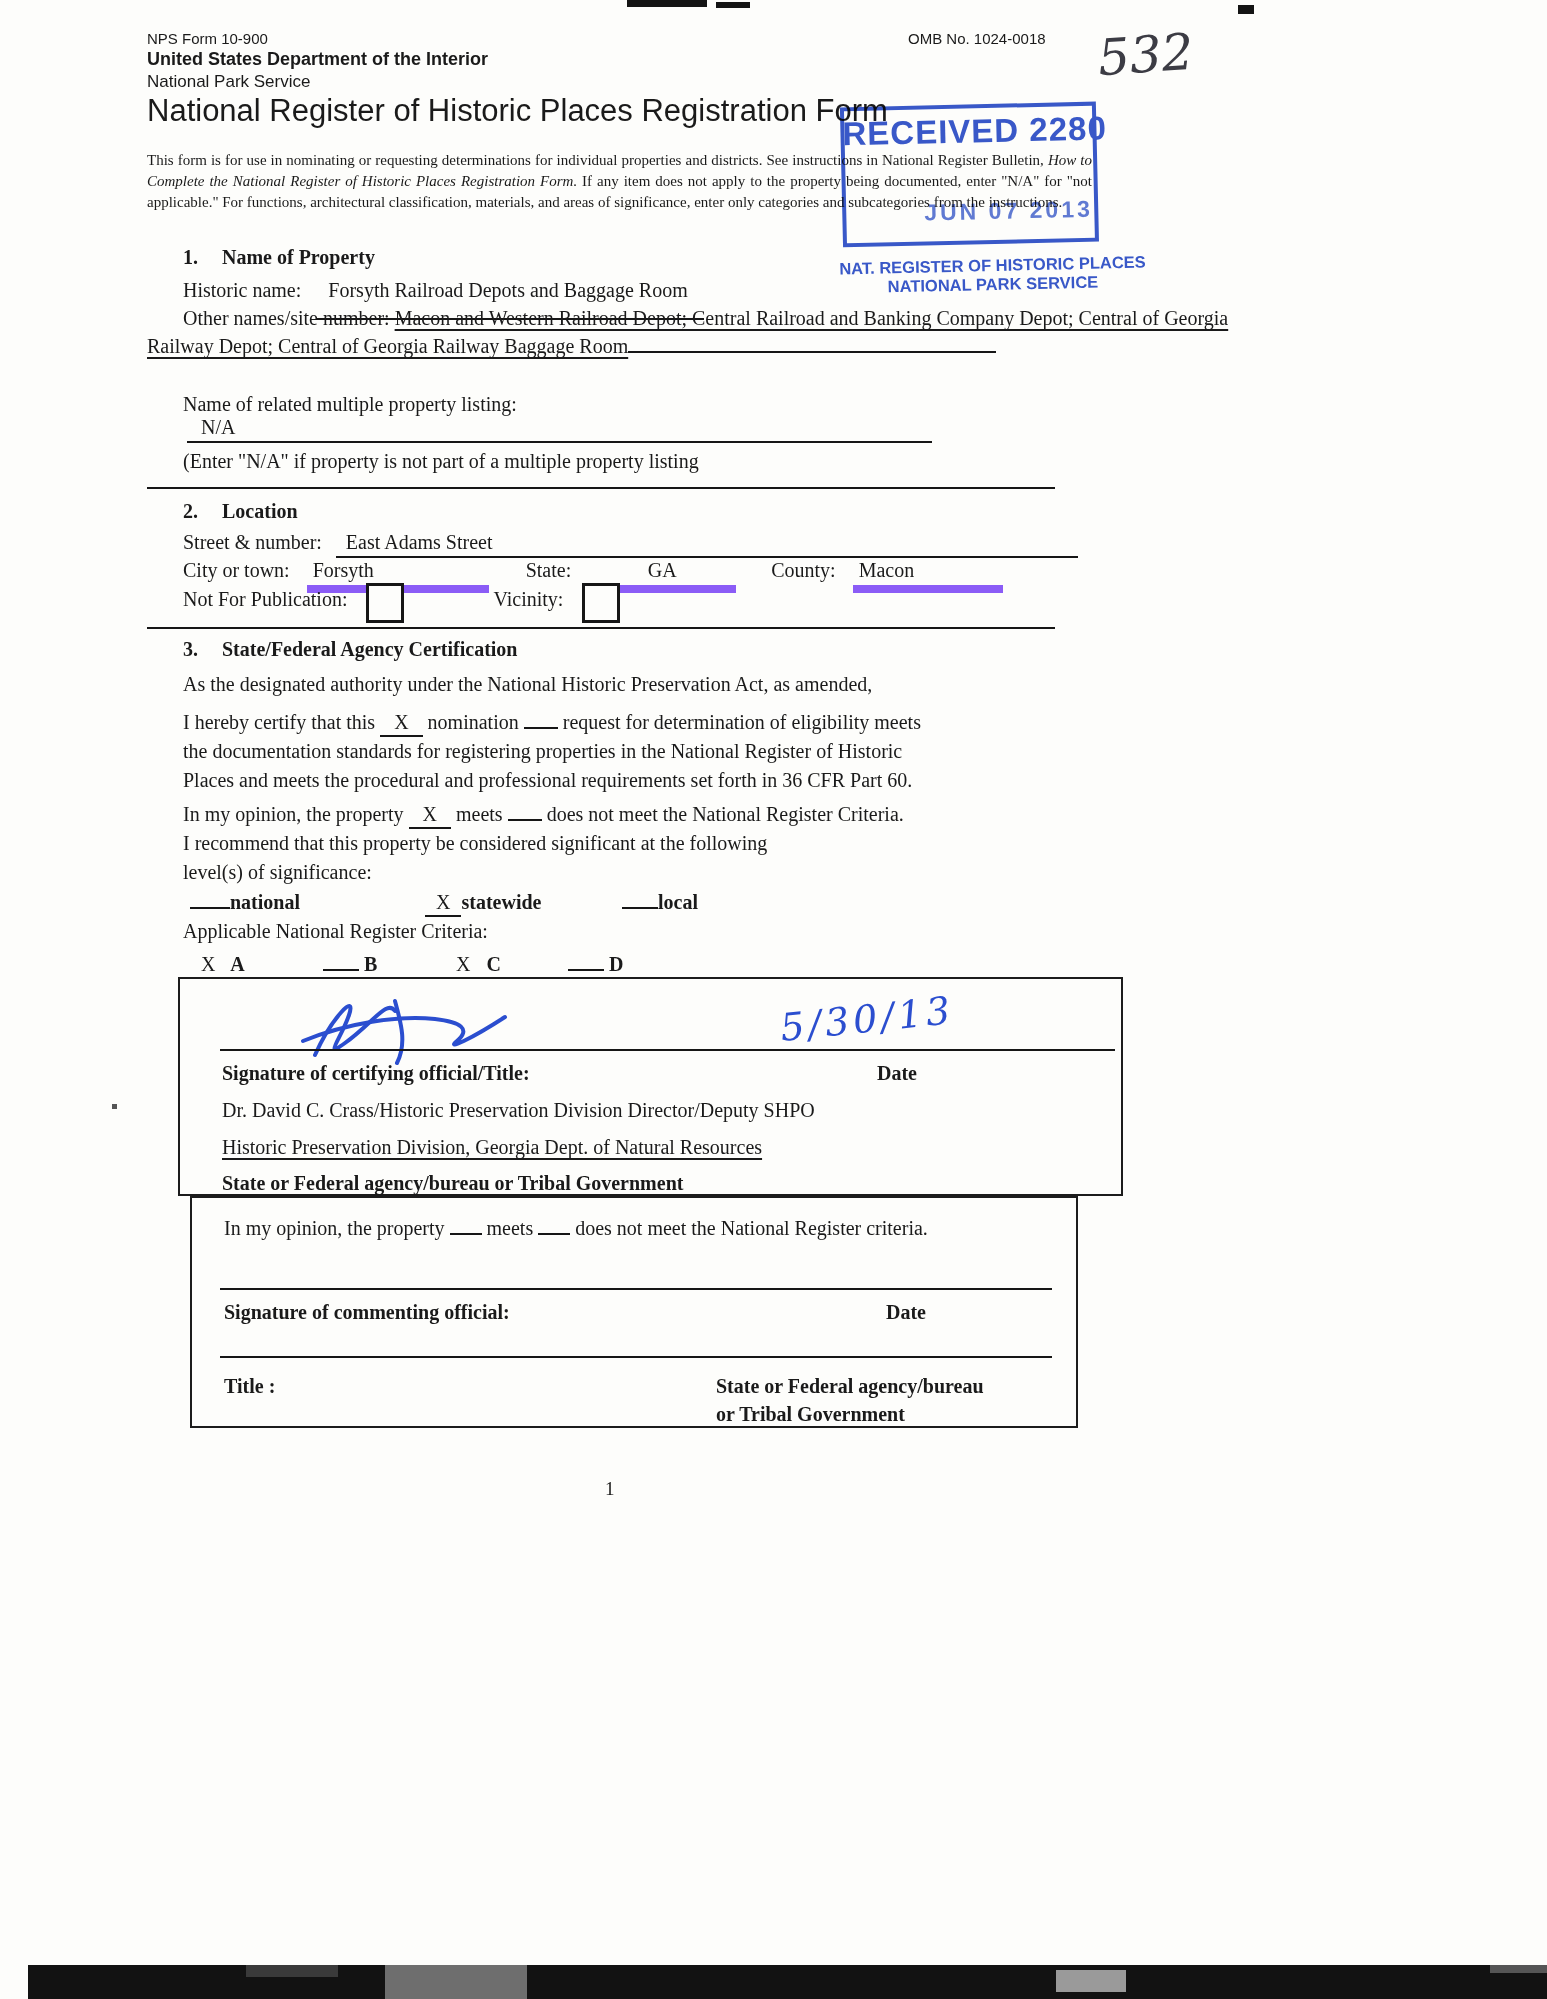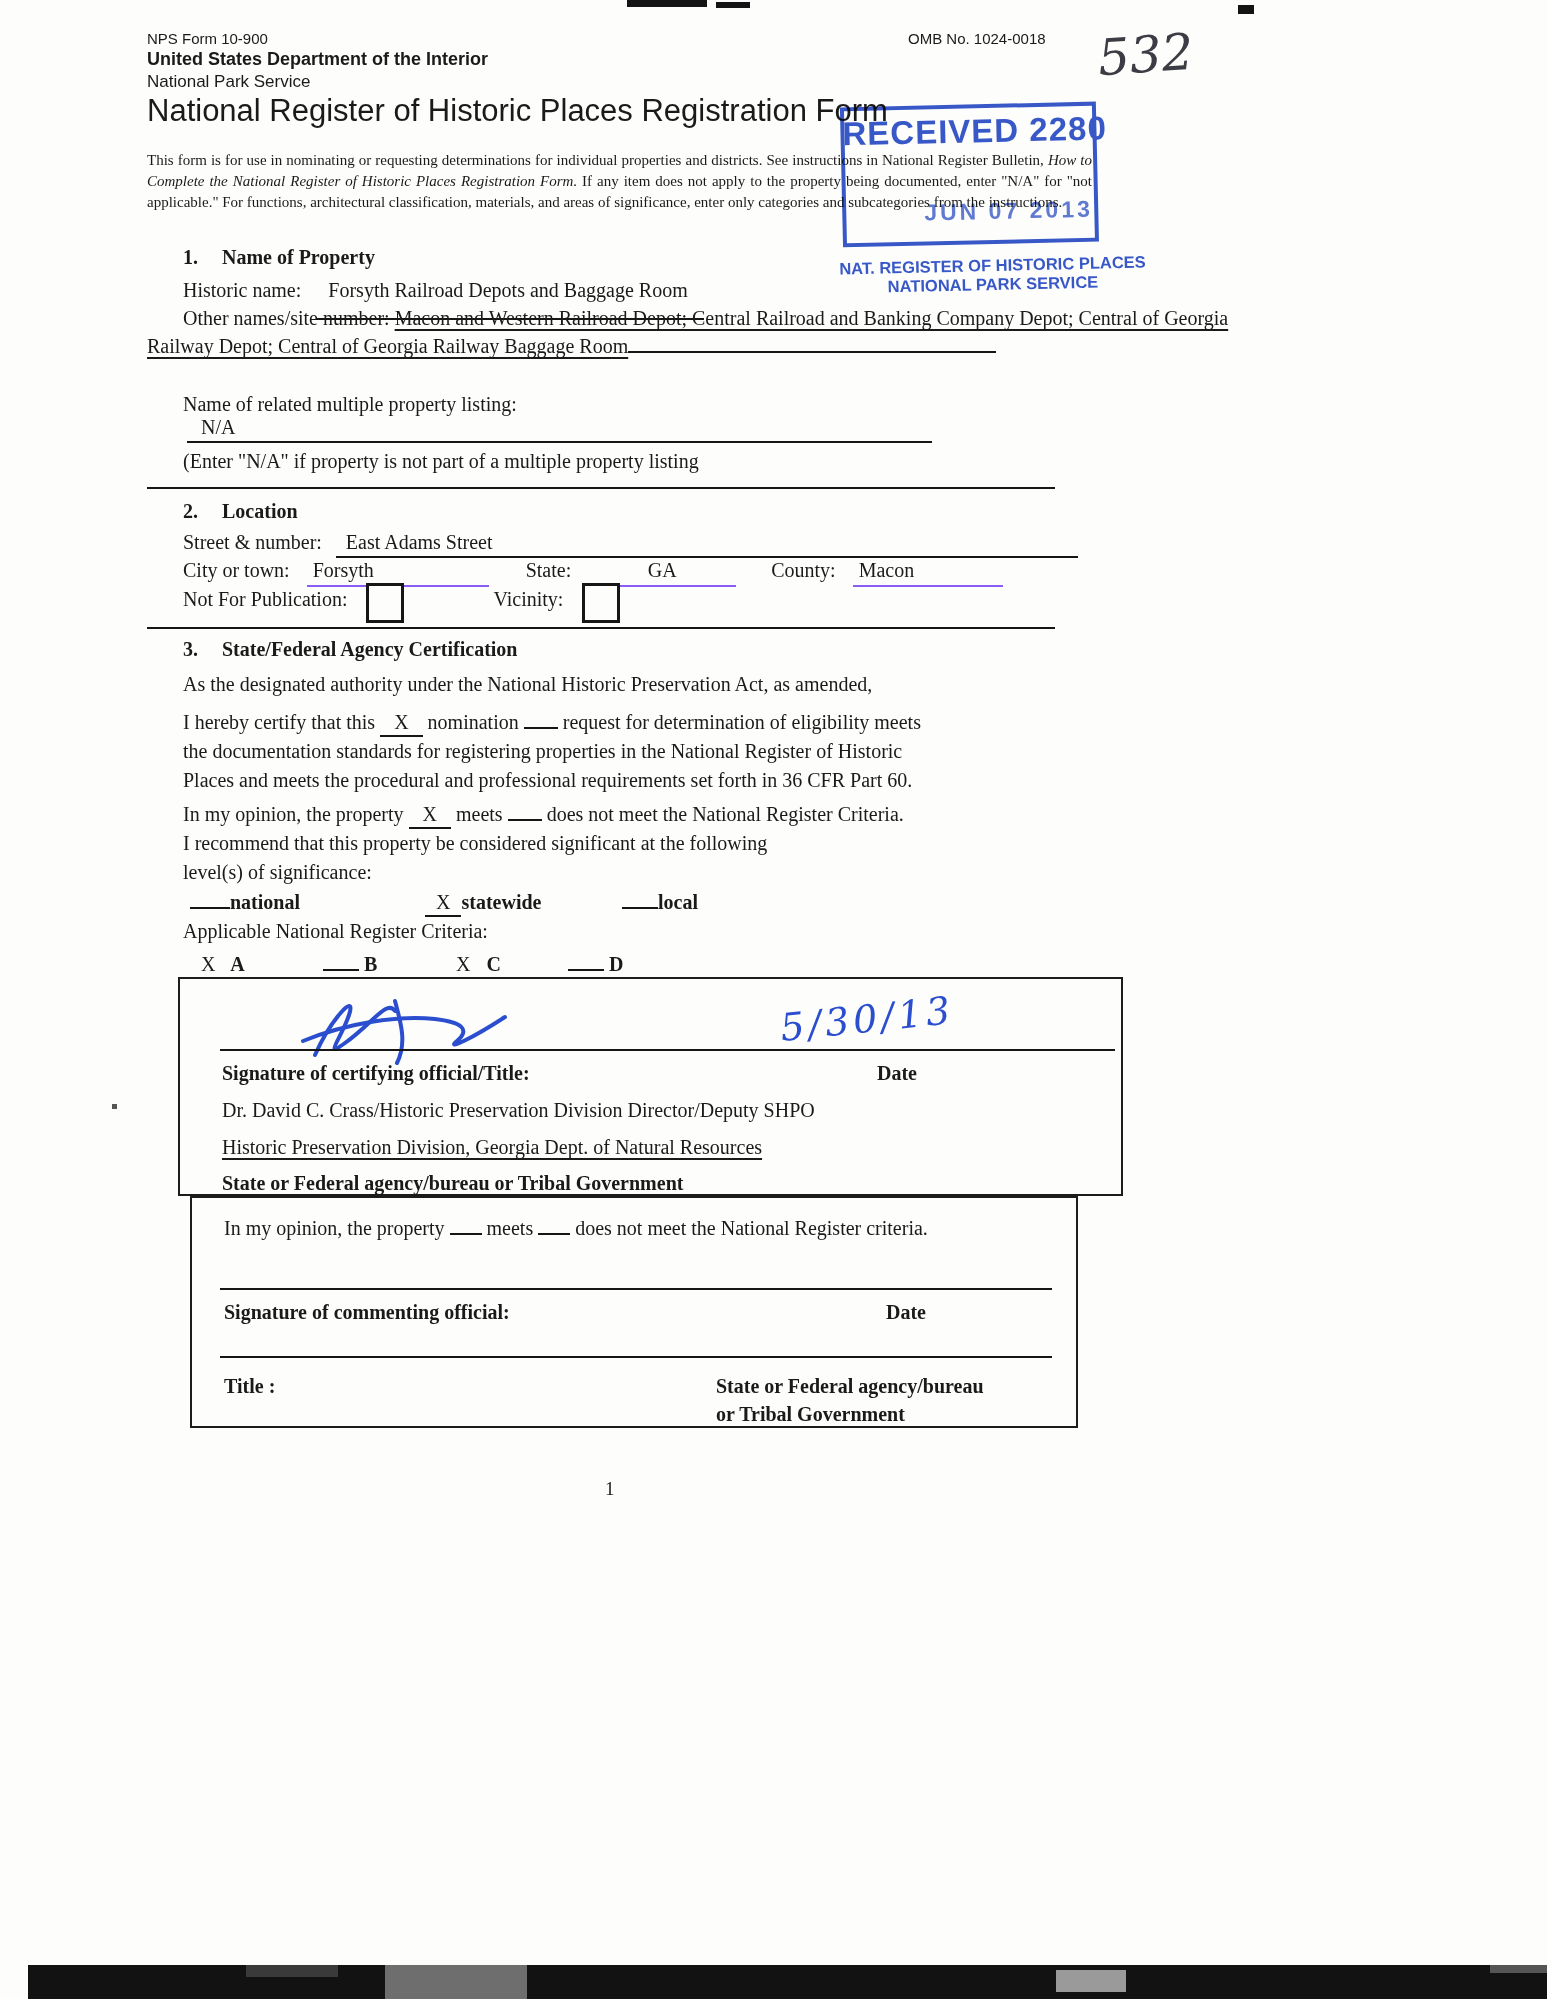--- a/index.html
+++ b/index.html
@@ -14,21 +14,21 @@
   .line20 { font-size:20px; line-height:28px; }
   .mark { background:#141414; }
   .rule { height:2px; background:#161616; }
   .hline { border-top:2px solid #161616; height:0; }
   .box { border:2px solid #1c1c1c; }
   .blank { display:inline-block; border-bottom:2px solid #161616; height:19px; vertical-align:baseline; }
   .xline { border-bottom:2px solid #161616; padding:0 14px 2px; }
   .xline2 { border-bottom:2px solid #161616; padding:0 11px 2px; font-weight:normal; }
   .uval { border-bottom:2px solid #161616; padding:0 16px 17px 12px; }
   .uwrap { text-decoration:underline; text-underline-offset:4px; }
-  .ufix { display:inline-block; border-bottom:2px solid #8b5cf6; padding:0 6px 1px; margin-left:12px; }
+  .ufix { display:inline-block; border-bottom:8px solid #8b5cf6; padding:0 6px 1px; margin-left:12px; }
   .ufill { flex:1; border-bottom:2px solid #161616; margin-left:14px; padding-left:10px; }
   .checkbox { display:inline-block; width:38px; height:40px; border:3px solid #161616; margin-left:14px; vertical-align:-17px; background:#fdfdfb; }
   .stamp { color:#2e50c8; mix-blend-mode:multiply; transform:rotate(-1.3deg); opacity:.95;
            font-family:"Liberation Sans","DejaVu Sans",sans-serif; }
   .stamp-box { position:absolute; left:6px; top:0; width:256px; height:140px; border:4px solid #2e50c8; }
   .stamp-received { position:absolute; left:8px; top:8px; font-size:33px; font-weight:bold; letter-spacing:1px; white-space:nowrap; }
   .stamp-date { position:absolute; left:88px; top:94px; font-size:23px; font-weight:bold; letter-spacing:3px; opacity:.8; white-space:nowrap; }
   .stamp-cap { position:absolute; left:0; width:310px; text-align:center; font-size:16.5px; font-weight:bold; }
   .handwrite-dark { font-family:"DejaVu Serif",serif; font-style:italic; font-size:50px; color:#3c3c44; transform:rotate(-4deg); }
   .handwrite-blue { font-family:"DejaVu Serif",serif; font-style:italic; font-size:38px; color:#2b4ecf; letter-spacing:4px; transform:rotate(-6deg); white-space:nowrap; }

